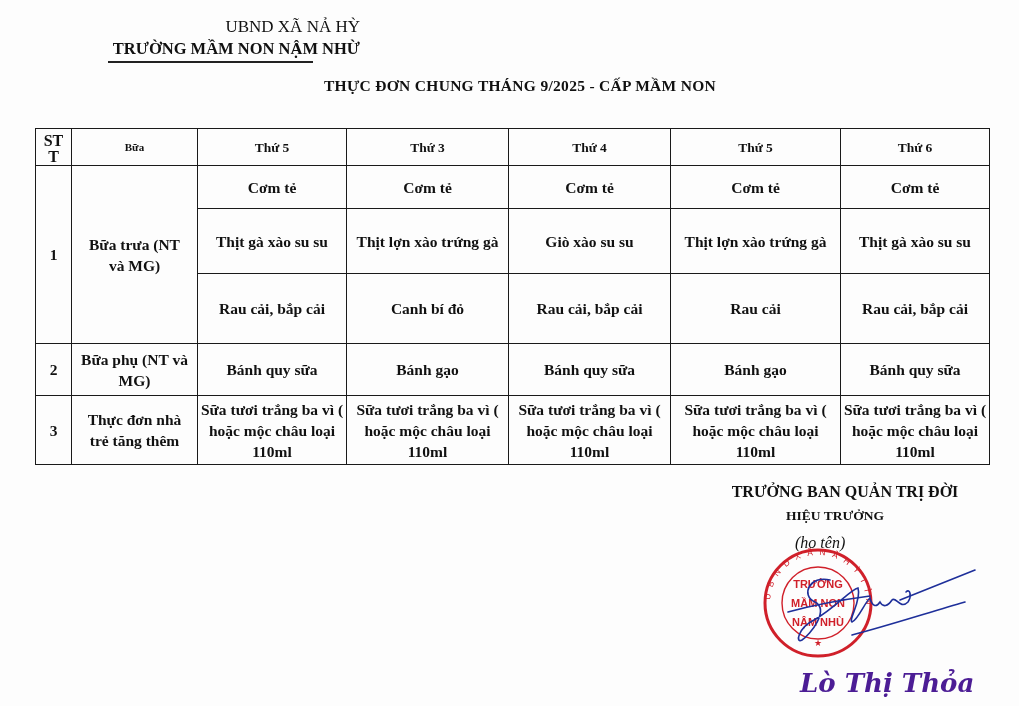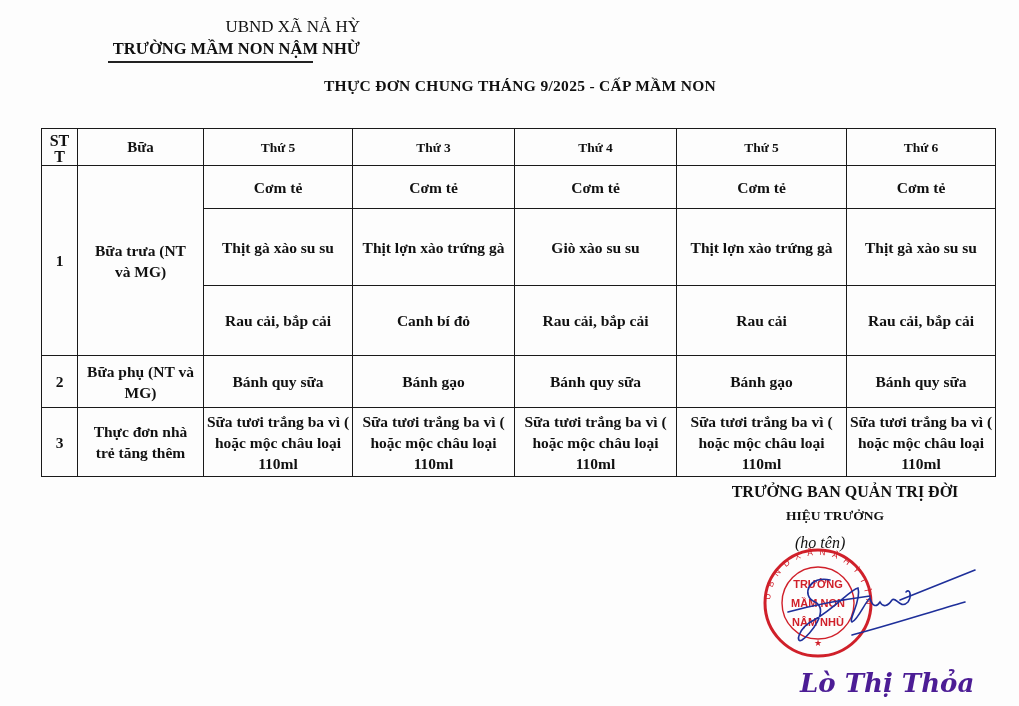--- a/index.html
+++ b/index.html
@@ -10,31 +10,31 @@
     color: #111;
   }
   .abs { position: absolute; }
   .org-block { left: 60px; top: 16px; width: 300px; text-align: right; }
   .org-line1 { font-size: 17px; line-height: 22px; }
   .org-line2 { font-size: 16.5px; line-height: 22px; font-weight: bold; }
   .org-underline { height: 1.5px; background: #222; width: 205px; margin: 1px auto 0; }
   .title { left: 0; width: 1040px; top: 77px; text-align: center; font-size: 15.5px; font-weight: bold; letter-spacing: 0.3px; }
 
   table.menu {
-    position: absolute; left: 41px; top: 128px; width: 954px; height: 333px;
+    position: absolute; left: 35px; top: 128px; width: 954px; height: 333px;
     border-collapse: collapse; table-layout: fixed; border-radius: 21px;
   }
   table.menu td, table.menu th {
     border: 1.6px solid #1a1a1a; text-align: center; vertical-align: middle;
     font-size: 15.5px; line-height: 21px; padding: 0 2px; overflow: hidden;
     font-weight: bold;
   }
   table.menu th { font-weight: bold; font-size: 13.5px; }
   table.menu th.stt { font-size: 16px; line-height: 16px; vertical-align: top; padding-top: 4px; height: 30px; }
-  table.menu th.bua { font-size: 15px; }
+  table.menu th.bua { font-size: 11px; }
   .sig-title { left: 690px; width: 310px; top: 483px; text-align: center; font-size: 16px; font-weight: bold; }
   .sig-sub { left: 690px; width: 290px; top: 508px; text-align: center; font-size: 13.5px; font-weight: bold; }
   .sig-note { left: 795px; top: 534px; font-size: 16px; font-style: italic; }
   .signer { left: 800px; top: 668px; font-size: 26px; font-style: italic; color: #4c1d95; font-family: "DejaVu Serif", serif; font-weight: bold; }
 </style>
 </head>
 <body>
 
 <div class="abs org-block">
   <div class="org-line1">UBND XÃ NẢ HỲ</div>
@@ -68,21 +68,21 @@
   <tbody>
     <tr style="height:43px">
       <td rowspan="3">1</td>
       <td rowspan="3" style="padding:0 14px">Bữa trưa (NT và MG)</td>
       <td>Cơm tẻ</td>
       <td>Cơm tẻ</td>
       <td>Cơm tẻ</td>
       <td>Cơm tẻ</td>
       <td>Cơm tẻ</td>
     </tr>
-    <tr style="height:77px">
+    <tr style="height:65px">
       <td>Thịt gà xào su su</td>
       <td>Thịt lợn xào trứng gà</td>
       <td>Giò xào su su</td>
       <td>Thịt lợn xào trứng gà</td>
       <td>Thịt gà xào su su</td>
     </tr>
     <tr style="height:70px">
       <td>Rau cải, bắp cải</td>
       <td>Canh bí đỏ</td>
       <td>Rau cải, bắp cải</td>

